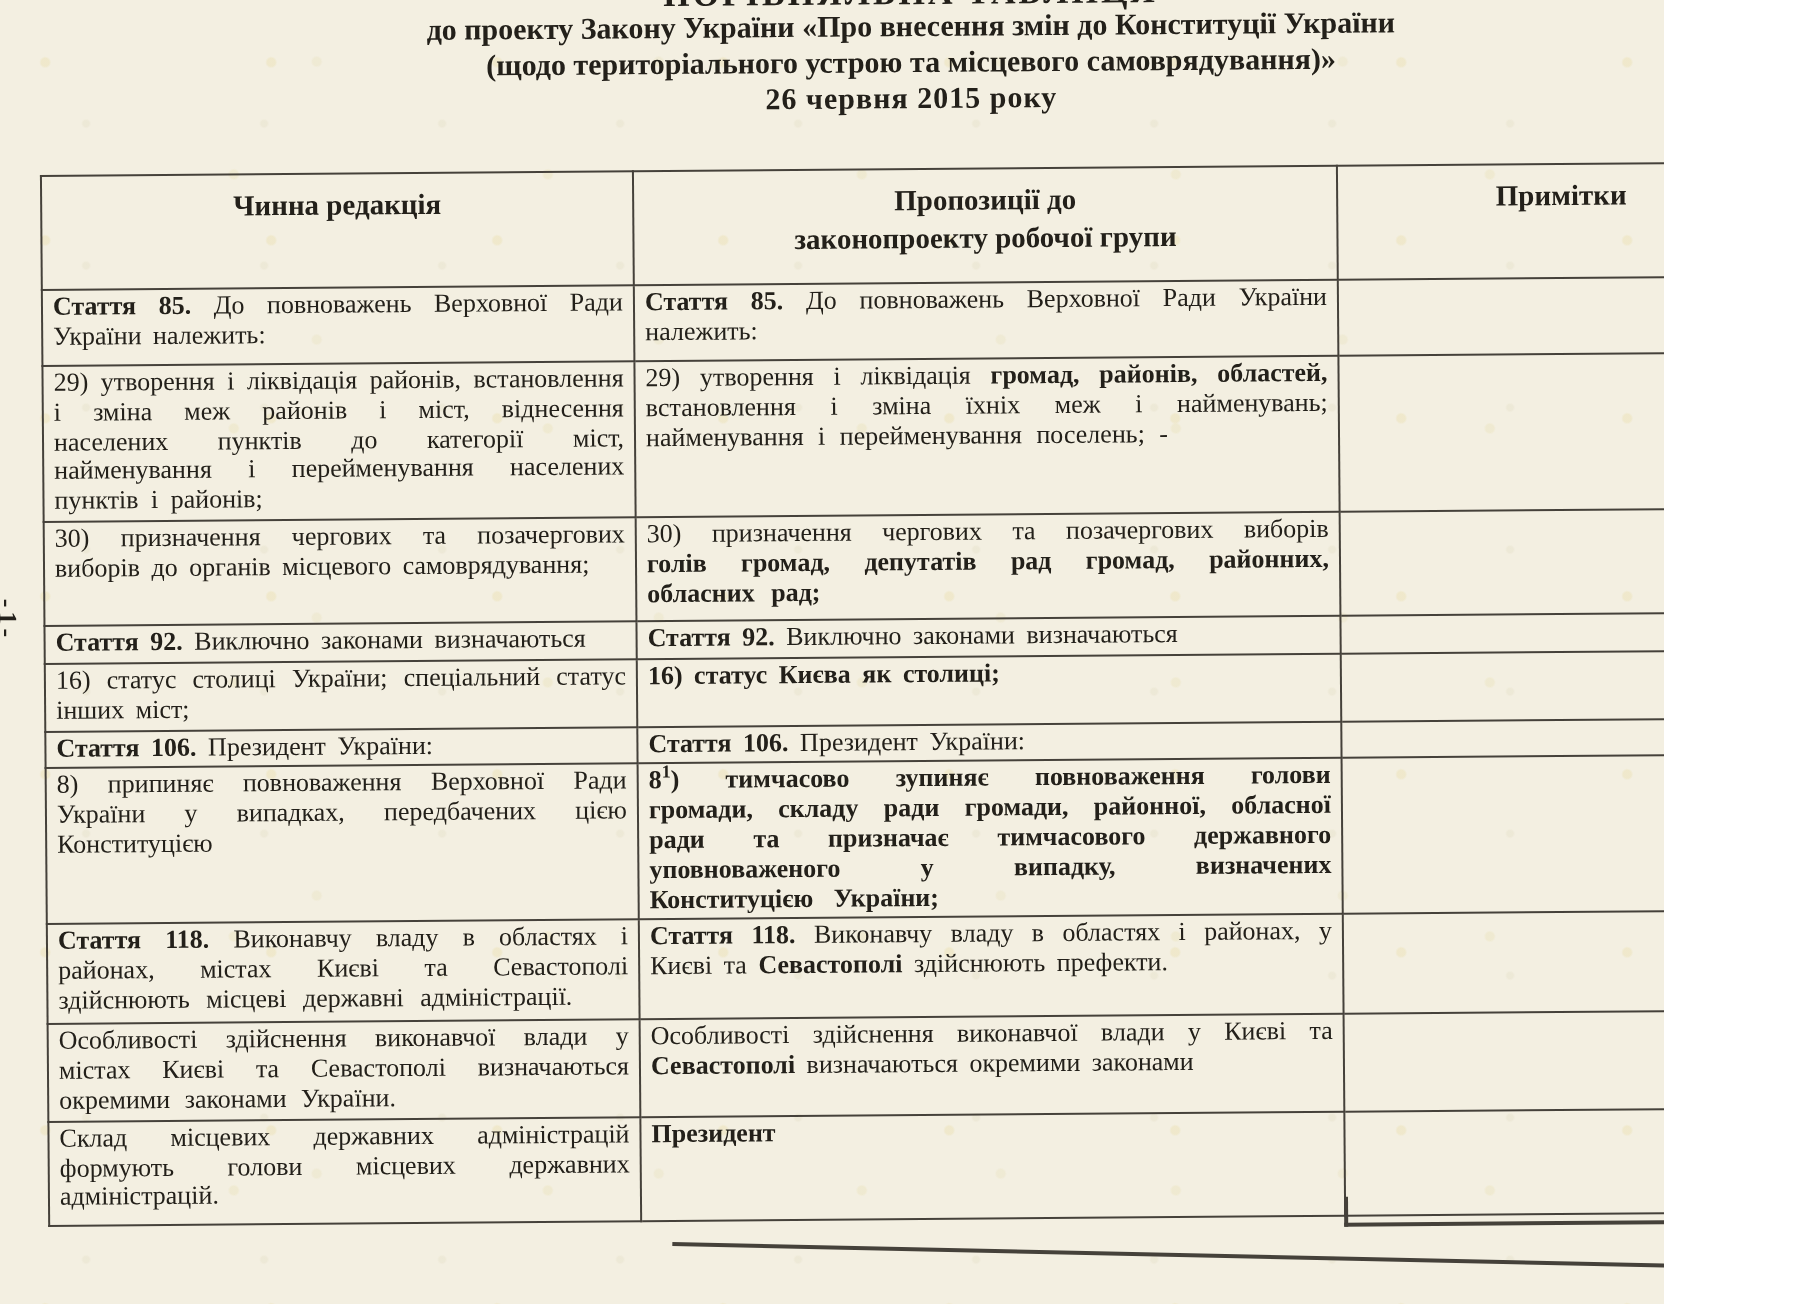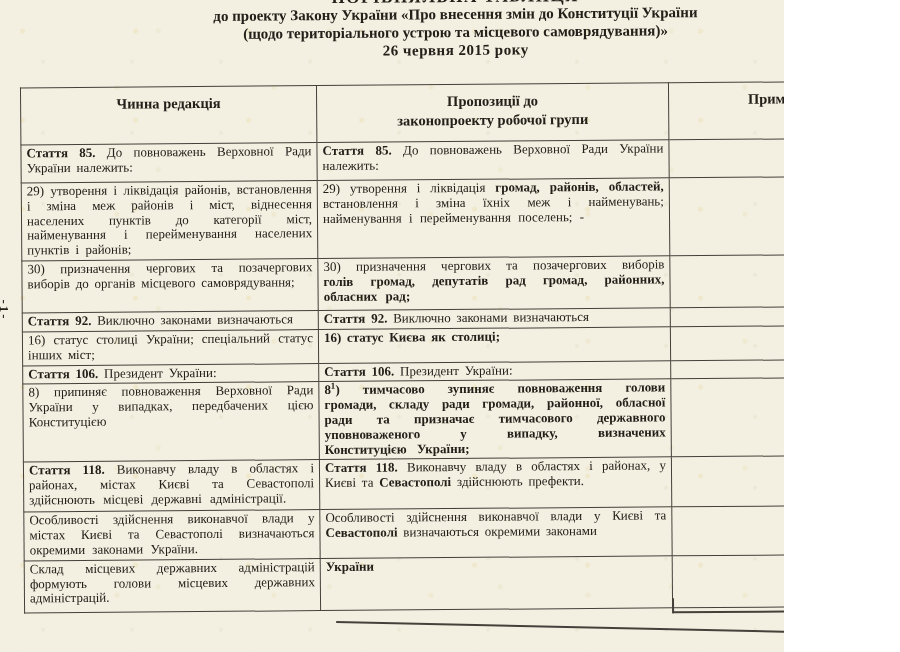--- a/index.html
+++ b/index.html
@@ -8,20 +8,21 @@
     width:784px;height:652px;
     overflow:hidden;
     background:
       radial-gradient(circle at 20% 35%, rgba(216,192,76,0.14) 0 2px, transparent 3px) 0 0/113px 89px,
       radial-gradient(circle at 70% 60%, rgba(214,194,92,0.12) 0 2px, transparent 3px) 7px 11px/157px 127px,
       radial-gradient(circle at 45% 80%, rgba(186,176,124,0.10) 0 1.5px, transparent 2.5px) 3px 5px/89px 71px,
       radial-gradient(circle at 85% 20%, rgba(205,188,98,0.10) 0 2px, transparent 3px) 13px 3px/171px 139px,
       #f3efe1;
     font-family:"Liberation Serif", serif;
     color:#23201a;
+    padding-left:48px;
   }
   .sheet{position:absolute;left:0;top:0;width:900px;height:652px;
          transform:rotate(-0.45deg);transform-origin:460px 90px;}
   .title-block{position:absolute;top:-12px;left:0;width:912px;text-align:center;font-weight:bold;}
   .t1{font-size:17px;line-height:17px;letter-spacing:1.5px;}
   .t2,.t3,.t4{font-size:15px;line-height:18px;}
   .t4{letter-spacing:0.5px;}
   table.cmp{position:absolute;top:84px;left:20px;width:872px;
             border-collapse:collapse;table-layout:fixed;}
   table.cmp th, table.cmp td{border:1.6px solid #45413a;vertical-align:top;overflow:hidden;}
@@ -109,21 +110,21 @@
             <td><span class="b">Стаття 118.</span><span> Виконавчу владу в областях і районах, у Києві та </span><span class="b">Севастополі</span><span> здійснюють префекти.</span></td>
             <td></td>
           </tr>
           <tr style="height: 47px;">
             <td style="word-spacing: 4px;"><span>Особливості здійснення виконавчої влади у містах Києві та Севастополі визначаються окремими законами України.</span></td>
             <td><span>Особливості здійснення виконавчої влади у Києві та </span><span class="b">Севастополі</span><span> визначаються окремими законами</span></td>
             <td></td>
           </tr>
           <tr style="height: 52px;">
             <td style="word-spacing: 13px;"><span>Склад місцевих державних адміністрацій формують голови місцевих державних адміністрацій.</span></td>
-            <td><span class="b">України</span></td>
+            <td><span class="b">Президент</span></td>
             <td></td>
           </tr>
         </tbody>
     </table>
 
     <div class="ext ext-v1"></div>
     <div class="ext ext-v2"></div>
     <div class="ext ext-h1"></div>
     <div class="ext ext-h2"></div>
   </div>

